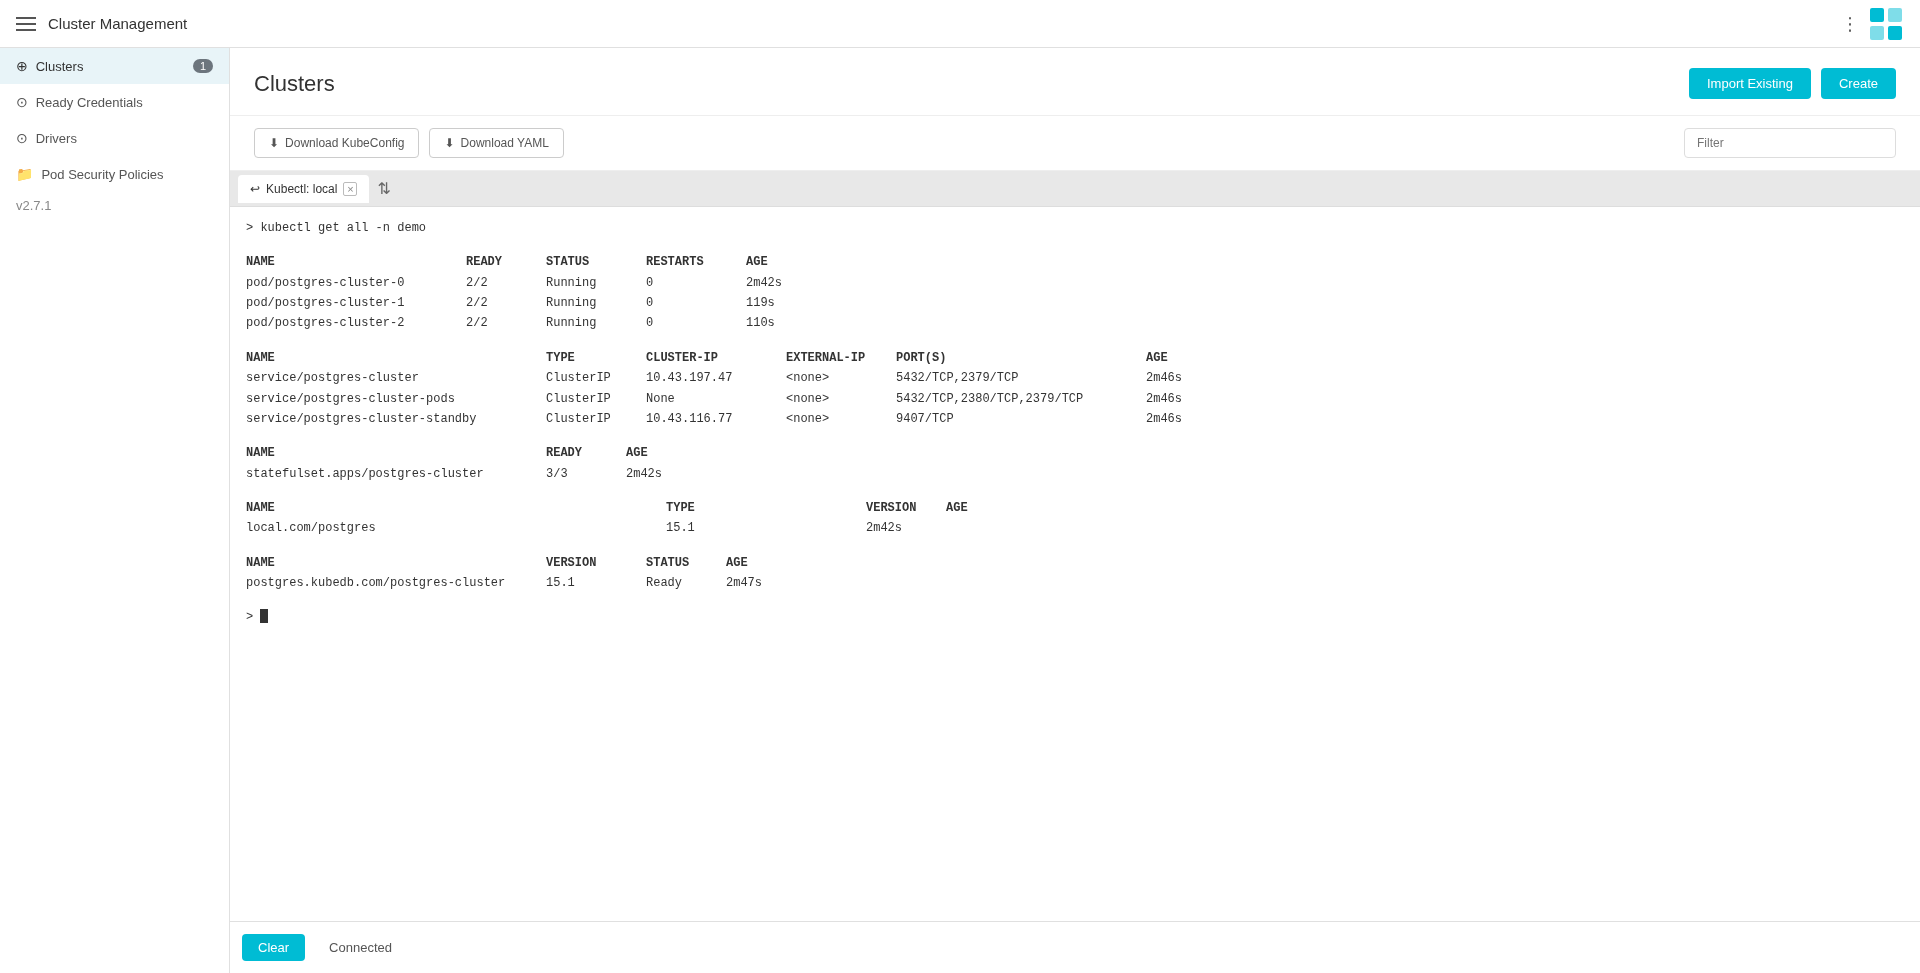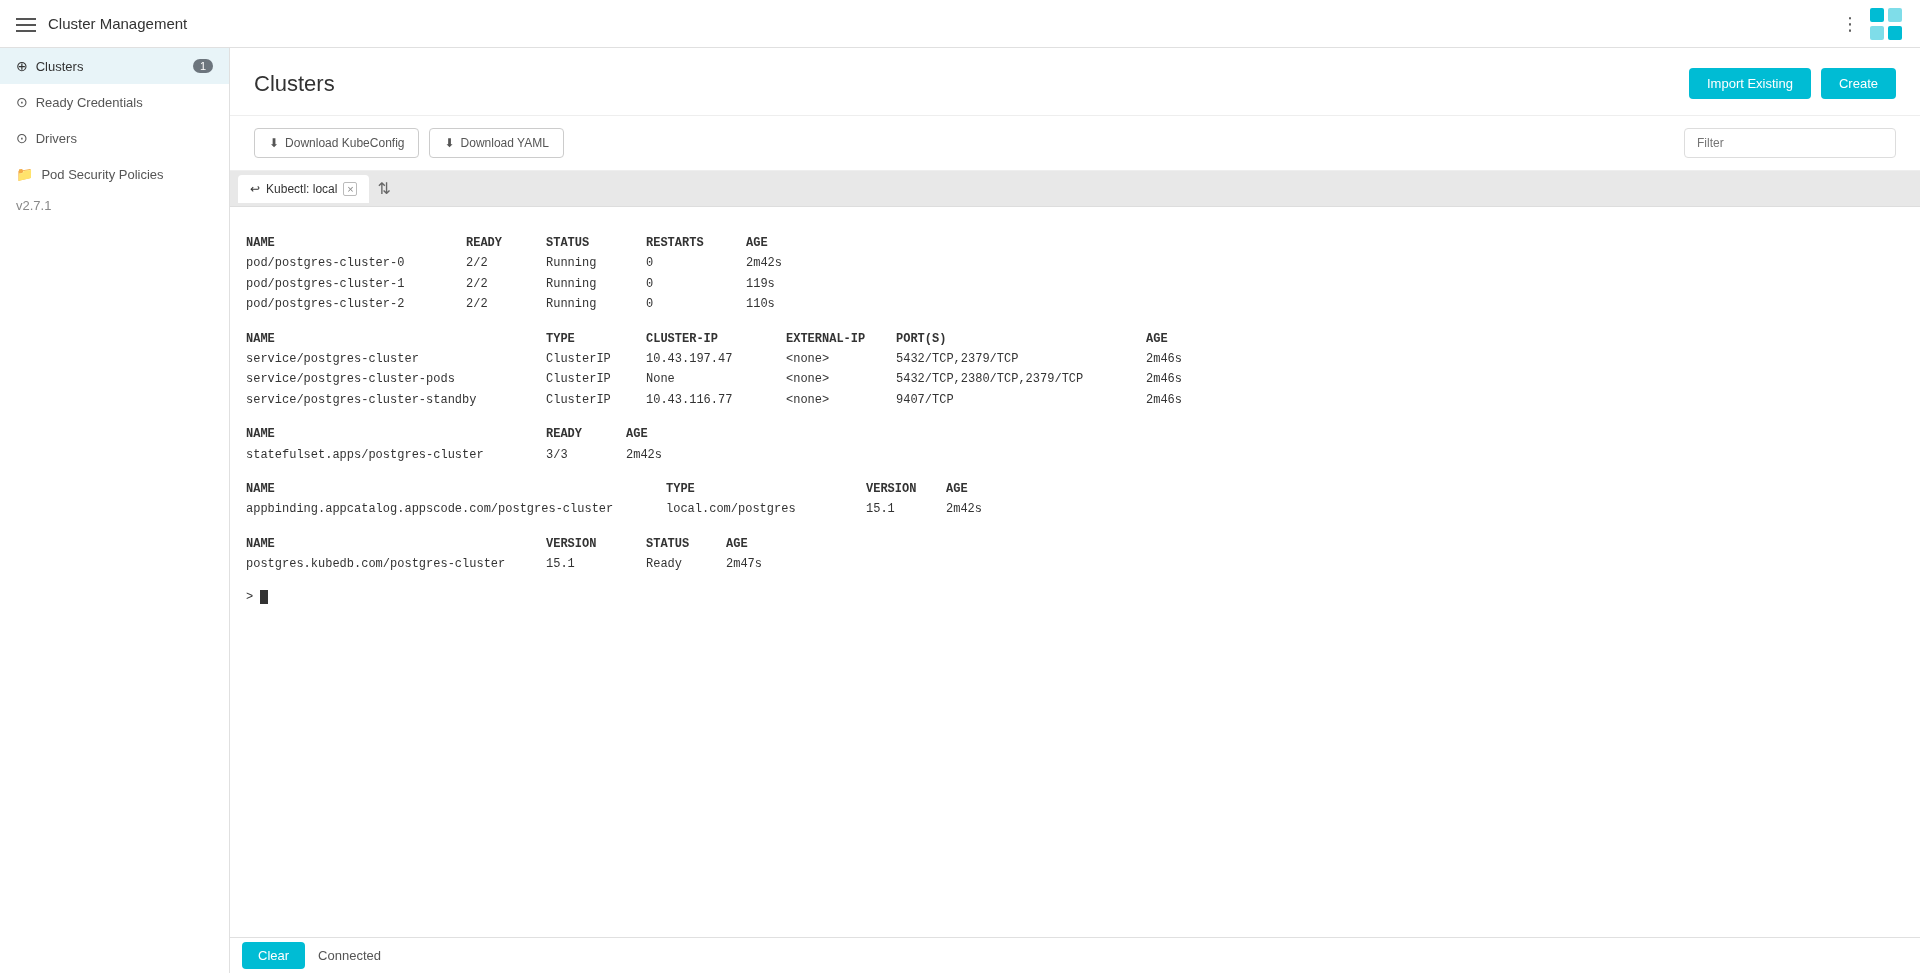--- a/index.html
+++ b/index.html
@@ -10,21 +10,21 @@
       height: 48px;
       background: #fff;
       border-bottom: 1px solid #e0e0e0;
       display: flex;
       align-items: center;
       padding: 0 16px;
       justify-content: space-between;
       flex-shrink: 0;
       z-index: 10;
     }
-    .topbar-left { display: flex; align-items: flex-end; gap: 12px; }
+    .topbar-left { display: flex; align-items: center; gap: 12px; }
     .topbar-title { font-size: 15px; font-weight: 500; color: #333; }
     .topbar-right { display: flex; align-items: center; gap: 8px; }
     .hamburger-icon { display: flex; flex-direction: column; gap: 4px; cursor: pointer; }
     .hamburger-icon span { display: block; width: 20px; height: 2px; background: #555; }
     .dots-icon { font-size: 18px; color: #555; cursor: pointer; letter-spacing: 1px; }
 
     
     .logo-icon {
       width: 36px;
       height: 36px;
@@ -193,27 +193,27 @@
     .terminal-cursor {
       display: inline-block;
       width: 8px;
       height: 14px;
       background: #333;
       vertical-align: middle;
     }
 
     
     .statusbar {
-      height: 36px;
+      height: 52px;
       background: #fff;
       border-top: 1px solid #e0e0e0;
       display: flex;
       align-items: center;
       padding: 0 12px;
-      gap: 13px;
+      gap: 24px;
       flex-shrink: 0;
     }
     .btn-clear {
       background: #00bcd4;
       color: #fff;
       border: none;
       padding: 6px 16px;
       border-radius: 4px;
       cursor: pointer;
       font-size: 13px;
@@ -312,20 +312,23 @@
       <div class="terminal-tabbar">
         <div class="terminal-tab active">
           <span>↩</span>
           <span>Kubectl: local</span>
           <span class="terminal-tab-close">×</span>
         </div>
         <span class="terminal-expand">⇅</span>
       </div>
 
       <div class="terminal-body">
+        <div>
+          <span style="color:#333;">&gt; kubectl get all -n demo</span>
+        </div>
 
         <div class="terminal-section">
           <div style="display:grid; grid-template-columns: 220px 80px 100px 100px 80px; font-family: 'Courier New', monospace; font-size:12px; line-height:1.7;">
             <span style="font-weight:bold;">NAME</span>
             <span style="font-weight:bold;">READY</span>
             <span style="font-weight:bold;">STATUS</span>
             <span style="font-weight:bold;">RESTARTS</span>
             <span style="font-weight:bold;">AGE</span>
 
             <span>pod/postgres-cluster-0</span>
@@ -392,21 +395,20 @@
           </div>
         </div>
 
         <div class="terminal-section">
           <div style="display:grid; grid-template-columns: 420px 200px 80px 80px; font-family: 'Courier New', monospace; font-size:12px; line-height:1.7;">
             <span style="font-weight:bold;">NAME</span>
             <span style="font-weight:bold;">TYPE</span>
             <span style="font-weight:bold;">VERSION</span>
             <span style="font-weight:bold;">AGE</span>
 
-            <span>appbinding.appcatalog.appscode.com/postgres-cluster</span>
             <span>local.com/postgres</span>
             <span>15.1</span>
             <span>2m42s</span>
           </div>
         </div>
 
         <div class="terminal-section">
           <div style="display:grid; grid-template-columns: 300px 100px 80px 80px; font-family: 'Courier New', monospace; font-size:12px; line-height:1.7;">
             <span style="font-weight:bold;">NAME</span>
             <span style="font-weight:bold;">VERSION</span>

